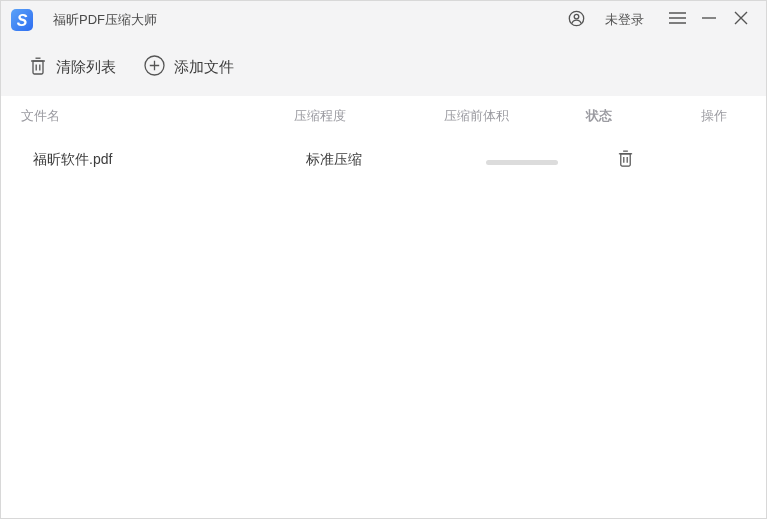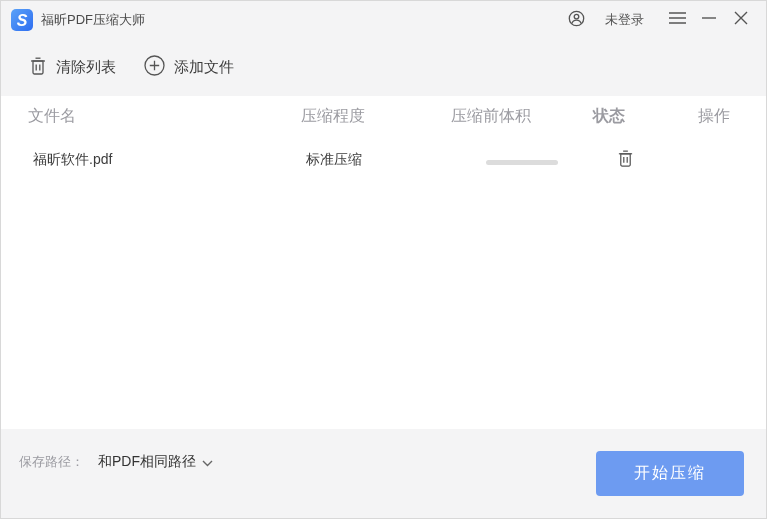--- a/index.html
+++ b/index.html
@@ -19,21 +19,21 @@
     background:#f4f4f5;
     display:flex; align-items:center; justify-content:space-between;
     padding:0 12px 0 10px;
   }
   .title-left { display:flex; align-items:center; gap:8px; }
   .logo {
     width:22px; height:22px; border-radius:5px;
     display:flex; align-items:center; justify-content:center;
     background:linear-gradient(135deg,#5aa2f8 0%,#2e6df0 100%);
   }
-  .window-title { font-size:13px; color:#4a4a4a; }
+  .window-title { font-size:13px; color:#4a4a4a;margin-left:12px; }
   .title-right { display:flex; align-items:center; }
   .login-btn {
     display:flex; align-items:center; gap:20px;
     font-size:13px; color:#555; cursor:pointer; margin-right:14px;
   }
   .win-ctrl {
     width:26px; height:26px; display:flex; align-items:center; justify-content:center;
     cursor:pointer; margin-left:6px;
   }
 
@@ -51,21 +51,21 @@
   }
 
   
   .content { flex:1 1 auto; background:#fff; }
   .row-grid {
     display:grid;
     grid-template-columns:273px 150px 112px 1fr 64px;
     align-items:center;
     padding:0 20px;
   }
-  .table-header { height:40px; font-size:16px; color:#9b9ba1;margin-left:7px; }
+  .table-header { height:40px; font-size:13px; color:#9b9ba1; }
   .table-row { height:48px; font-size:14px; color:#3c3c3c;margin-left:12px; }
   .col-status { padding-left:30px;font-weight:bold; }
   .col-action { text-align:center; }
   .progress-track {
     width:72px; height:5px; border-radius:3px;
     background:#dcdcdc; overflow:hidden;
   }
   .progress-fill { height:100%; background:#6d9bf1; width:0%; }
   .row-delete { display:inline-flex; cursor:pointer; vertical-align:middle; }
 
@@ -191,28 +191,14 @@
               <path d="M2 5 H16" class="icon-stroke"></path>
               <path d="M4 5 H14 V16.5 A1.5 1.5 0 0 1 12.5 18 H5.5 A1.5 1.5 0 0 1 4 16.5 Z" class="icon-stroke"></path>
               <path d="M7.2 8.5 V14.5 M10.8 8.5 V14.5" class="icon-stroke"></path>
             </svg>
           </span>
         </span>
       </span>
     </div>
   </div>
 
-  <div class="footer">
-    <div class="save-path">
-      <span class="save-path-label">保存路径：</span>
-      <span class="save-path-select">
-        <span class="save-path-value">和PDF相同路径</span>
-        <span>
-          <svg width="11" height="7" viewBox="0 0 11 7">
-            <path d="M1 1 L5.5 5.5 L10 1" stroke="#666" stroke-width="1.4" fill="none"></path>
-          </svg>
-        </span>
-      </span>
-    </div>
-    <button class="start-btn">开始压缩</button>
-  </div>
 
 </div>
 
 </body></html>

